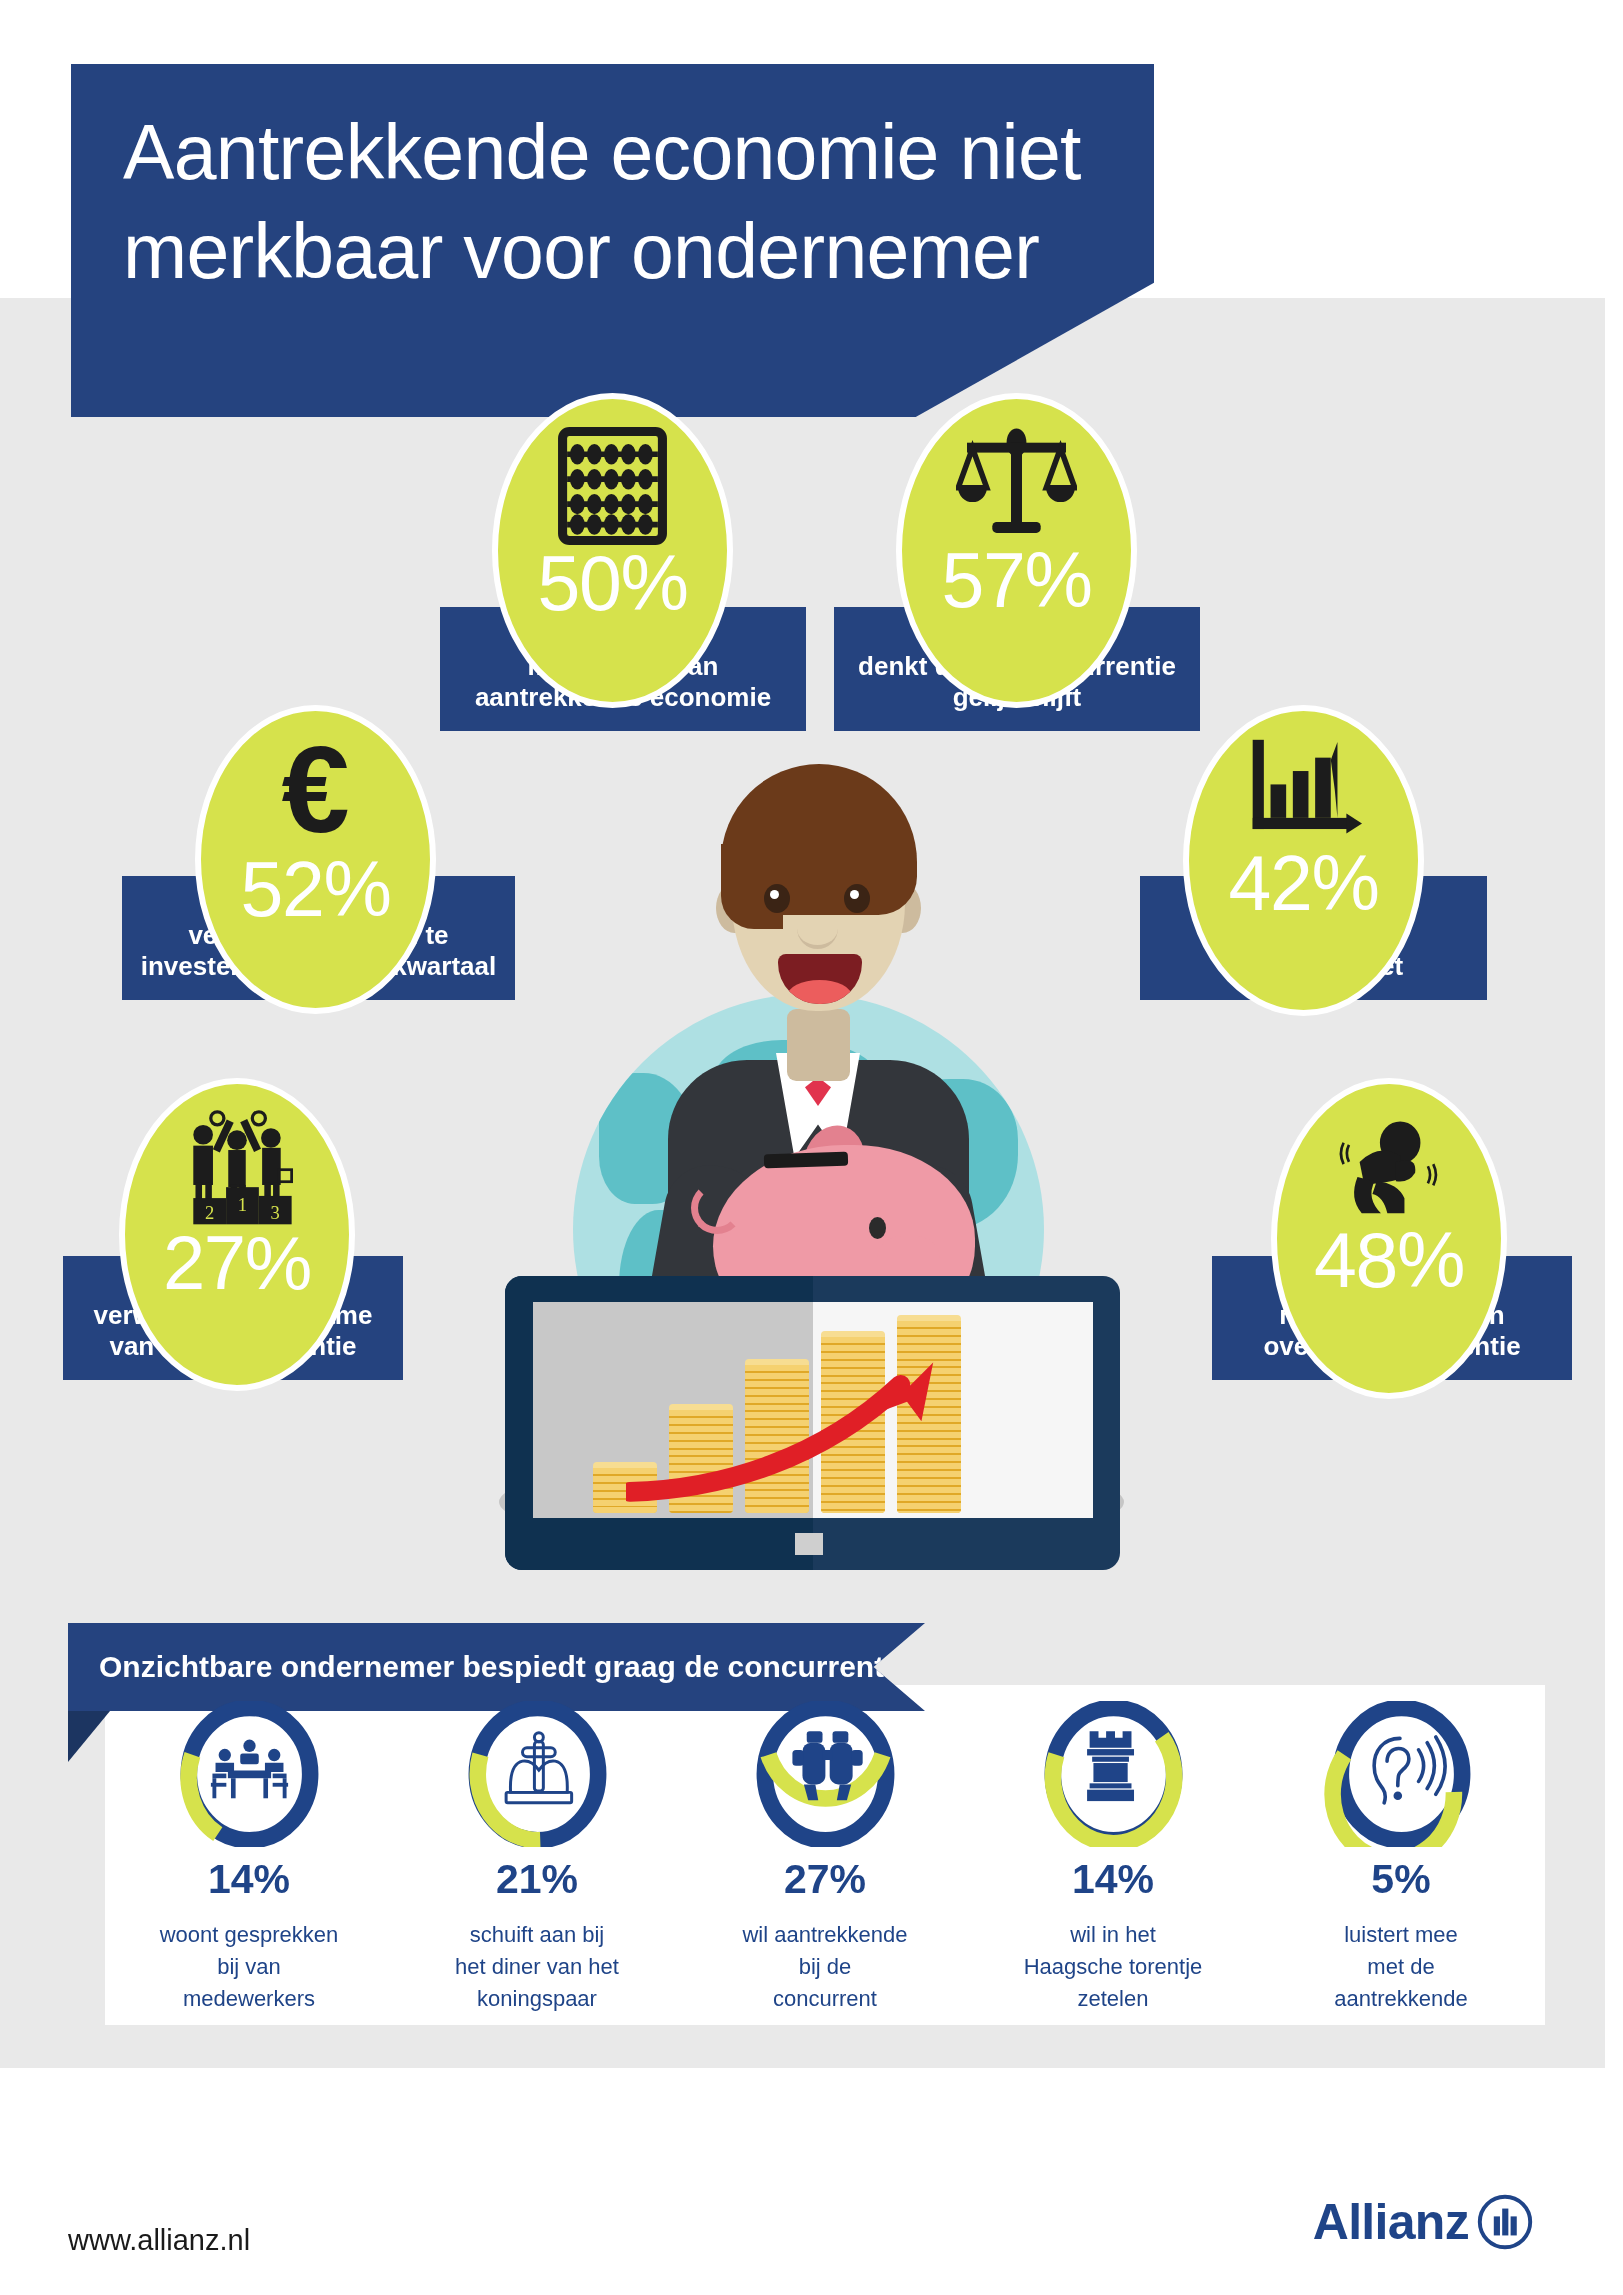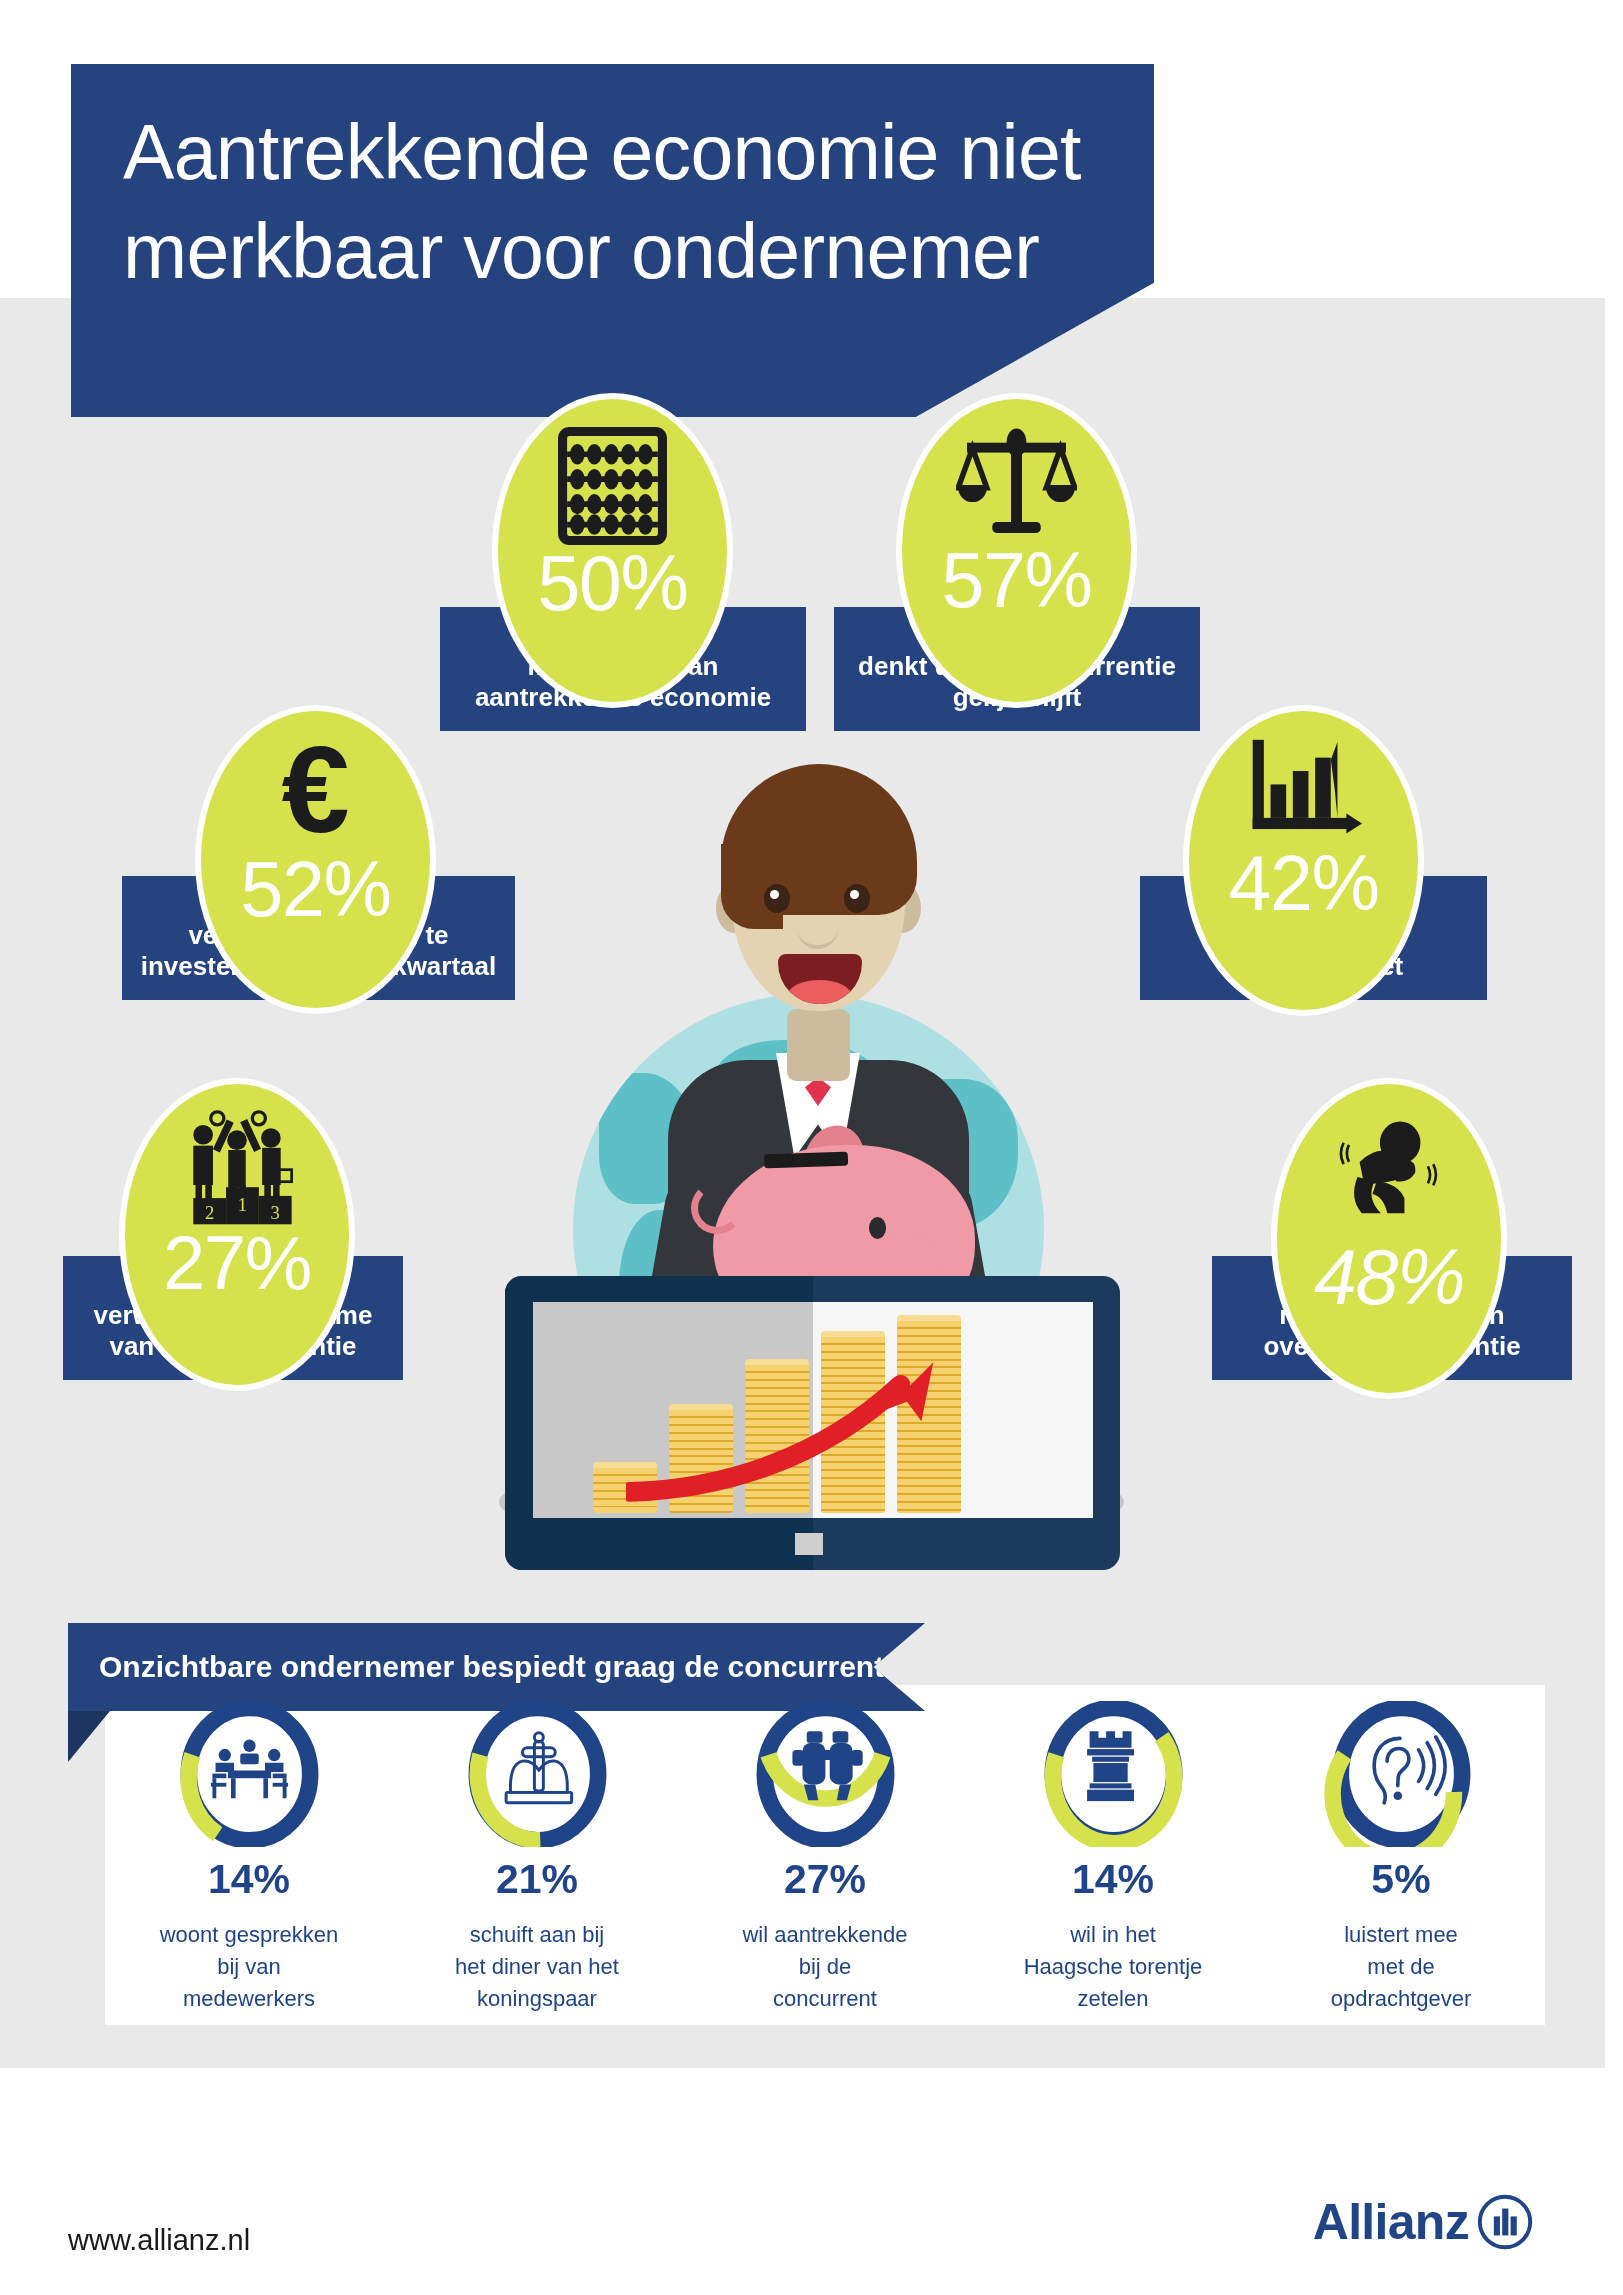--- a/index.html
+++ b/index.html
@@ -337,21 +337,21 @@
         <path d="M40 58 Q60 60 66 74 L66 88 L50 88 Q46 72 36 70 Z"></path>
         <path d="M58 40 Q78 34 76 50 Q70 60 58 58 Z"></path>
       </g>
       <g stroke="#1c1c1c" stroke-width="2.5" fill="none">
         <path d="M14 24 q-4 8 0 16"></path>
           <path d="M9 22 q-5 10 0 20"></path>
         <path d="M88 44 q4 8 0 16"></path>
           <path d="M93 42 q5 10 0 20"></path>
       </g>
     </svg>
-    <div class="pct" style="font-size:77px;margin-top:19px;font-style:italic;">48%</div>
+    <div class="pct" style="font-size:77px;margin-top:2px;">48%</div>
   </div>
 
   <div class="card"></div>
   <div class="ribbon-tail"></div>
   <div class="ribbon">
     <div class="rtxt">Onzichtbare ondernemer bespiedt graag de concurrent</div>
   </div>
 
   <div class="donuts">
 
@@ -460,21 +460,21 @@
           <circle cx="41" cy="86" r="3.5" fill="#1f4488"></circle>
           <path d="M70 22 q14 22 0 44"></path>
           <path d="M82 12 q20 32 0 64"></path>
           <path d="M94 4 q26 42 0 80"></path>
         </g>
       </svg>
       <div class="dpct">5%</div>
       <div class="dlbl">
         <span>luistert mee</span><br>
         <span>met de</span><br>
-        <span>opdrachtgever</span>
+        <span>aantrekkende</span>
       </div>
     </div>
 
   </div>
 
   <div class="weburl">www.allianz.nl</div>
 
   <div class="logo">
     <div class="lt">Allianz</div>
     <svg width="56" height="56" viewBox="0 0 100 100">

